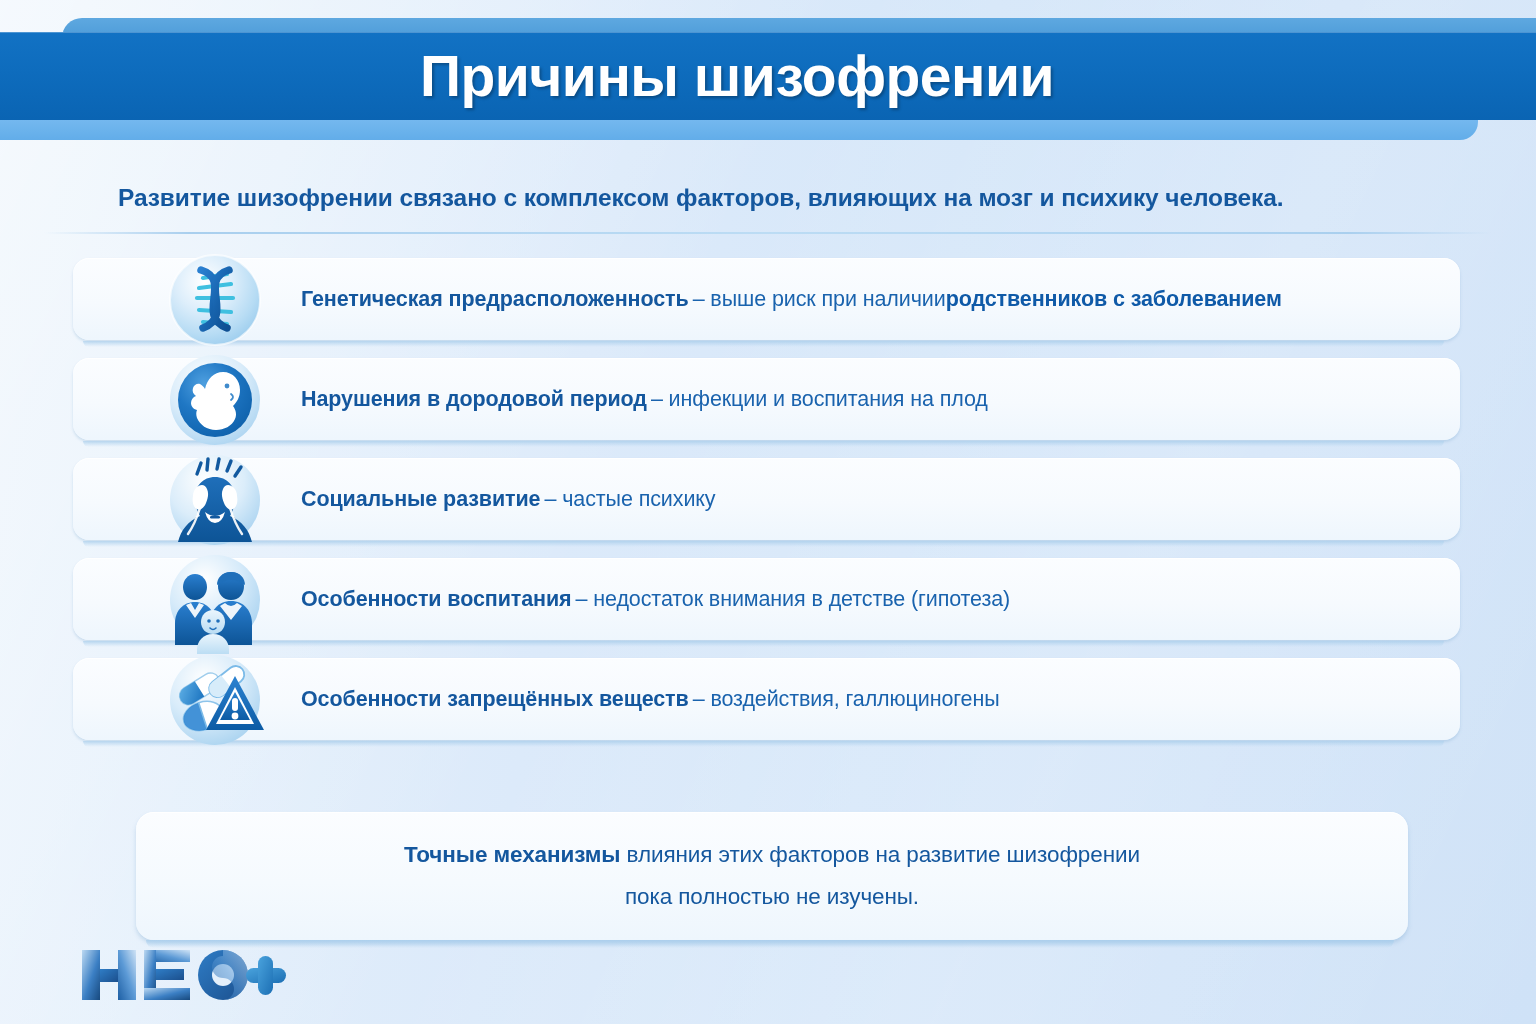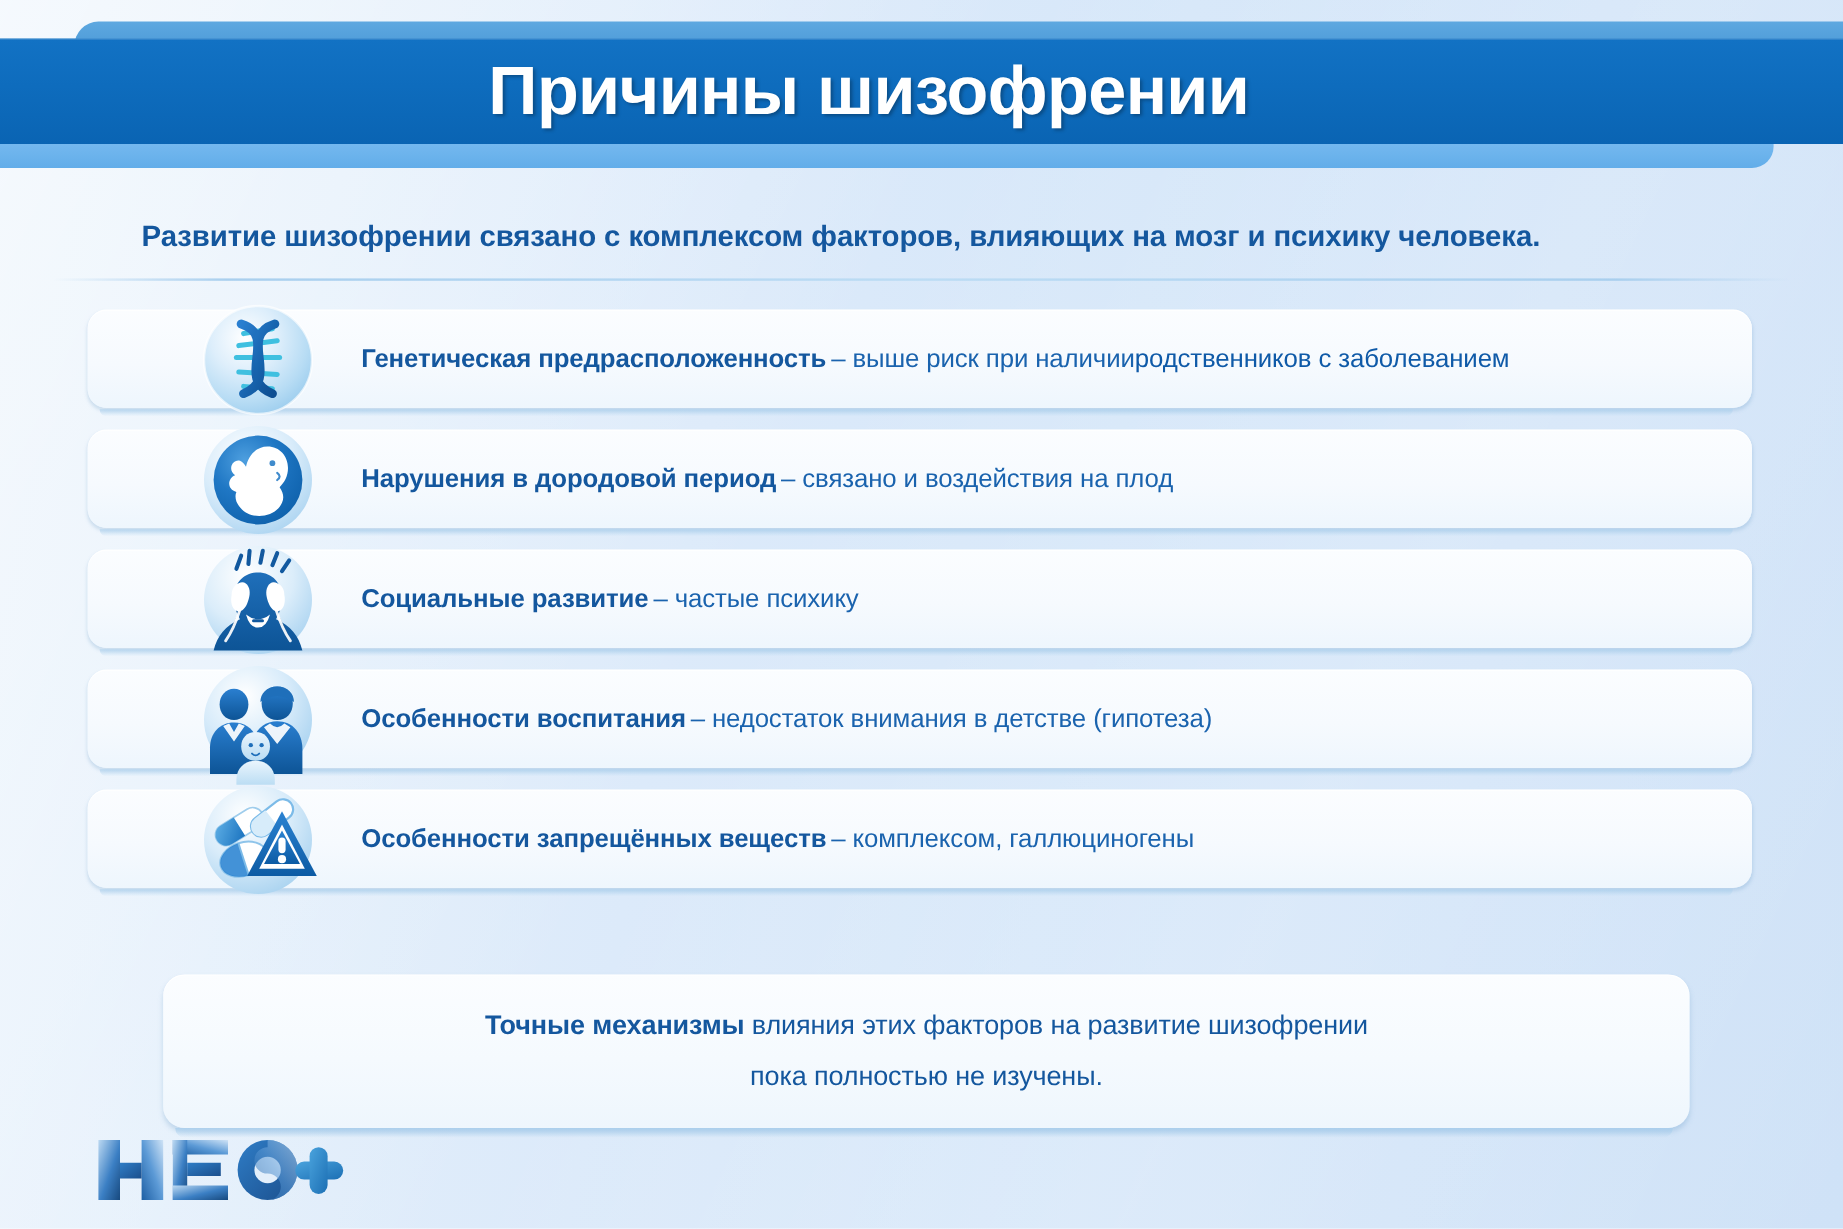--- a/index.html
+++ b/index.html
@@ -37,20 +37,21 @@
     background: linear-gradient(115deg, rgba(255,255,255,.55) 0%, rgba(255,255,255,0) 42%, rgba(255,255,255,.18) 70%, rgba(255,255,255,0) 100%);
     pointer-events: none;
   }
 
   
   .header-wrap {
     position: absolute;
     top: 0; left: 0;
     width: 1448px;
     height: 148px;
+    padding-left: 26px;
   }
   
   .header-ledge-top {
     position: absolute;
     left: 62px;
     top: 18px;
     width: 1474px;
     height: 22px;
     background: linear-gradient(180deg,#5ea8e0 0%, #4c9bd8 100%);
     border-top-left-radius: 20px;
@@ -171,21 +172,21 @@
     font-weight: 700;
     color: #14579e;
     margin-right: 4px;
   }
   .row-text .rest {
     font-weight: 400;
     color: #1a63ae;
     text-align: right;
   }
   .row-text .emph {
-    font-weight: 400;
+    font-weight: 700;
     color: #0f5aa8;
   }
 
   
   .conclusion {
     position: absolute;
     left: 136px;
     top: 812px;
     width: 1272px;
     height: 128px;
@@ -307,21 +308,21 @@
                      c-3 -2 -4 -5 -3 -8 c1 -3 4 -5 7 -4 c2 1 4 3 5 5 c2 -10 9 -17 18 -17 z"></path>
           </g>
           <g fill="#1f77c4" opacity=".85">
             <circle cx="66" cy="40" r="2.4"></circle>
             <path d="M70 48 q4 3 0 6" stroke="#1f77c4" stroke-width="1.8" fill="none" stroke-linecap="round"></path>
           </g>
         </svg>
       </div>
       <div class="row-text">
         <span class="lead">Нарушения в дородовой период</span>
-          <span class="rest"> – связано и воздействия на плод</span>
+          <span class="rest"> – инфекции и воспитания на плод</span>
       </div>
     </div>
 
     <div class="row">
       <div class="row-icon">
         <svg viewBox="0 0 108 108" xmlns="http://www.w3.org/2000/svg">
           <defs>
             <radialGradient id="halo3" cx="40%" cy="28%" r="78%">
               <stop offset="0%" stop-color="#ffffff"></stop>
               <stop offset="55%" stop-color="#dbedfa"></stop>
@@ -452,21 +453,21 @@
           <path d="M74 41 L93 78 H55 Z" fill="#ffffff"></path>
           <path d="M74 46 L89 74 H59 Z" fill="url(#tri5)"></path>
           <g fill="#ffffff">
             <rect x="71" y="52" width="6" height="13" rx="3"></rect>
             <circle cx="74" cy="70" r="3.4"></circle>
           </g>
         </svg>
       </div>
       <div class="row-text">
         <span class="lead">Особенности запрещённых веществ</span>
-          <span class="rest"> – комплексом, галлюциногены</span>
+          <span class="rest"> – воздействия, галлюциногены</span>
       </div>
     </div>
 
   </div>
 
   <div class="conclusion">
     <div class="concl-line">
       <span class="lead">Точные механизмы</span><span class="rest"> влияния этих факторов на развитие шизофрении</span>
     </div>
     <div class="concl-line rest">пока полностью не изучены.</div>

